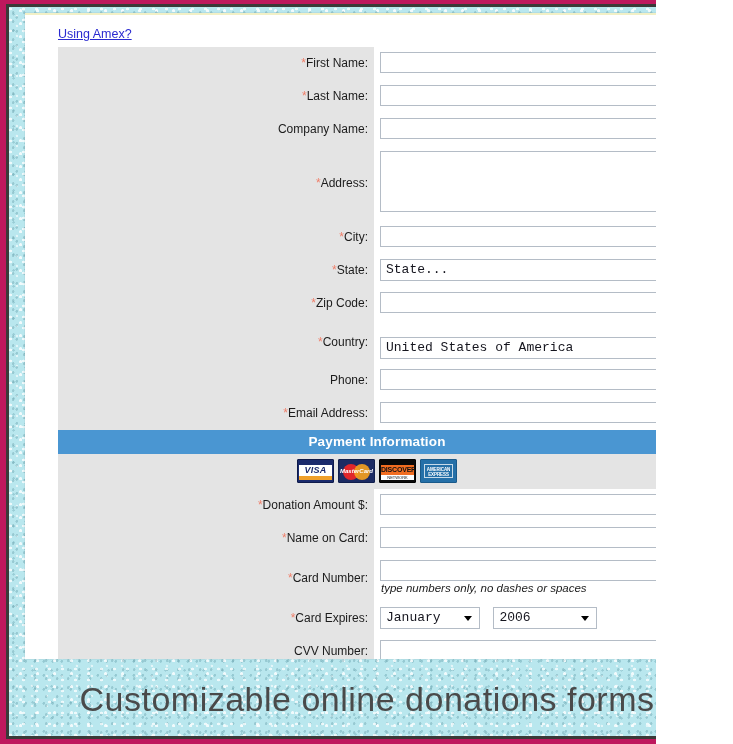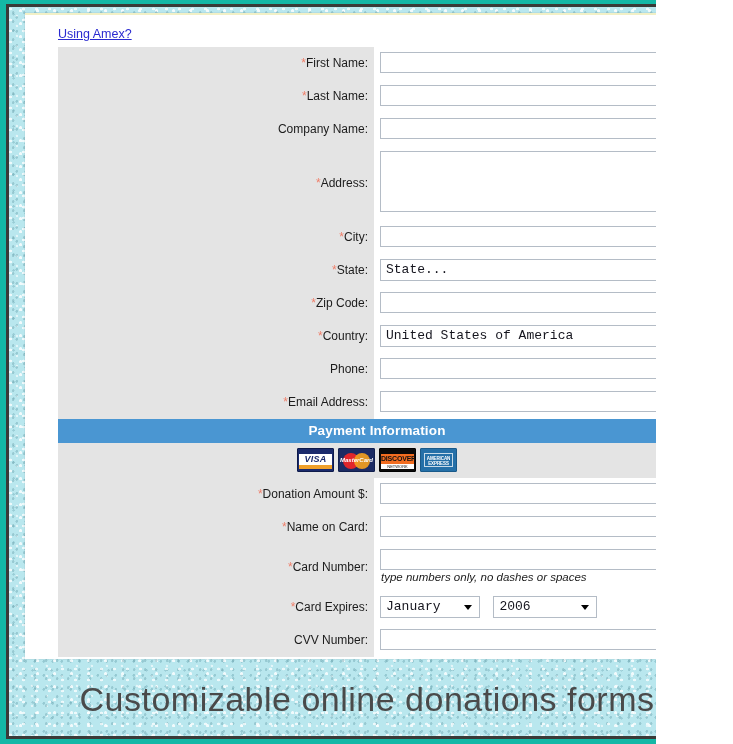--- a/index.html
+++ b/index.html
@@ -7,21 +7,21 @@
     margin: 0; padding: 0;
     width: 733px; height: 744px;
     font-family: "Liberation Sans", sans-serif;
     background: #ffffff;
   }
 
   
   #frame {
     position: relative;
     width: 656px; height: 744px;
-    background: #14b8a6;
+    background: #be185d;
     overflow: hidden;
     padding-left: 36px;
   }
 
   
   #frame-border {
     position: absolute;
     left: 6px; top: 4px;
     width: 722px; height: 735px;
     border: 3px solid #3a3a38;
@@ -172,21 +172,21 @@
   .sel .arrow {
     position: absolute;
     right: 7px; top: 50%;
     margin-top: -2px;
     width: 0; height: 0;
     border-left: 4.5px solid transparent;
     border-right: 4.5px solid transparent;
     border-top: 5px solid #000000;
   }
   .sel-state   { width: 302px; }
-  .sel-country { width: 302px; }
+  .sel-country { width: 302px; margin-top: 12px; }
   .sel-month   { width: 100px; }
   .sel-year    { width: 104px; margin-left: 9px; }
 
   .hint {
     font-size: 11.5px;
     font-style: italic;
     color: #1b1b1b;
     padding: 1px 0 3px 1px;
   }
 

